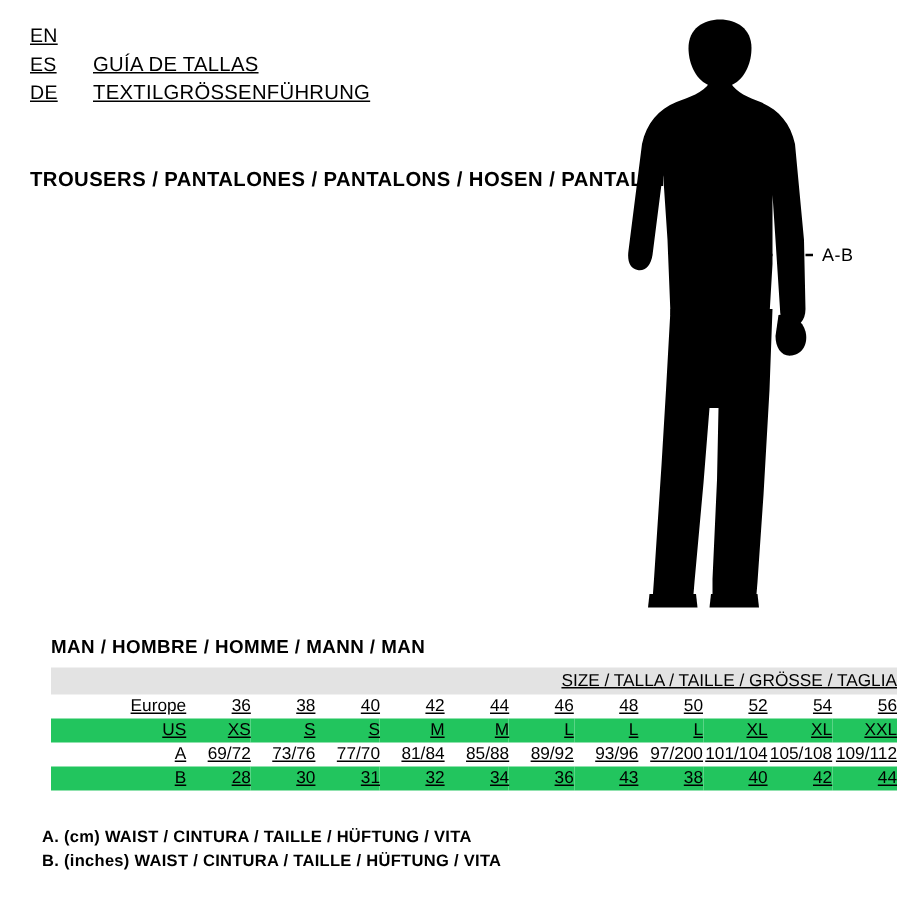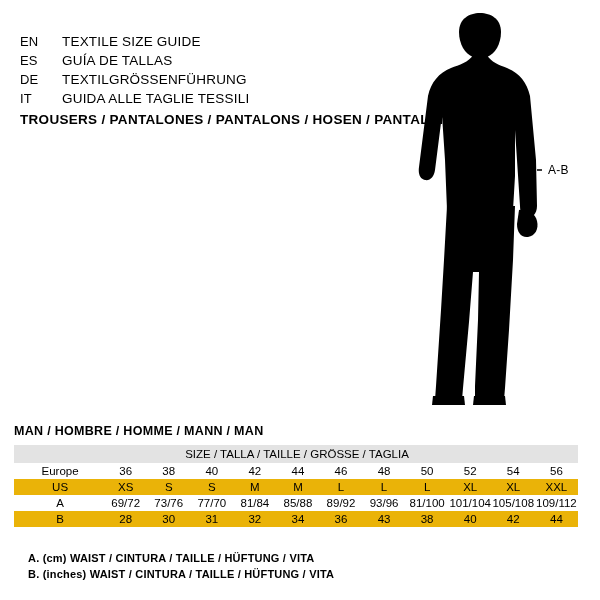--- a/index.html
+++ b/index.html
@@ -13,22 +13,23 @@
     font-family: "Liberation Sans", sans-serif;
     color: #000000;
     position: relative;
     overflow: hidden;
   }
 
   
   .lang-block {
     position: absolute;
     left: 20px;
-    top: 32px;
+    top: 14px;
     width: 380px;
+    text-decoration: underline;
   }
   .lang-row {
     display: flex;
     align-items: baseline;
     height: 19px;
     line-height: 19px;
   }
   .lang-code {
     width: 42px;
     font-size: 13px;
@@ -63,52 +64,53 @@
     position: absolute;
     left: 161px;
     top: 153px;
     font-size: 12px;
     letter-spacing: 0.3px;
   }
 
   
   .table-section {
     position: absolute;
-    left: 14px;
+    left: 34px;
     top: 424px;
     width: 564px;
   }
   .section-title {
     font-size: 12.5px;
     font-weight: bold;
     letter-spacing: 0.3px;
     margin-bottom: 7px;
   }
   table.size-table {
     border-collapse: collapse;
     width: 564px;
     font-size: 11.5px;
   }
   table.size-table td,
   table.size-table th {
-    text-align: center;
+    text-align: right;
     padding: 2px 0 2px 0;
     font-weight: normal;
     white-space: nowrap;
+    text-decoration: underline;
   }
   table.size-table tr.header-row {
     background: #e3e3e3;
   }
   table.size-table tr.header-row th {
     font-weight: normal;
     font-size: 11.5px;
     padding: 3px 0 3px 2px;
   }
   table.size-table tr.shaded {
-    background: #eab308;
+    background: #22c55e;
   }
   table.size-table tr td:first-child,
   table.size-table tr th:first-child {
     padding-left: 2px;
   }
   .col-label { width: 88px; }
   .col-v { width: 43px; }
 
   .notes {
     position: absolute;
@@ -122,33 +124,28 @@
     letter-spacing: 0.2px;
     line-height: 16px;
   }
 </style>
 </head>
 <body>
 
 <div class="lang-block">
   <div class="lang-row">
     <span class="lang-code">EN</span>
-    <span class="lang-text">TEXTILE SIZE GUIDE</span>
   </div>
   <div class="lang-row">
     <span class="lang-code">ES</span>
     <span class="lang-text">GUÍA DE TALLAS</span>
   </div>
   <div class="lang-row">
     <span class="lang-code">DE</span>
     <span class="lang-text">TEXTILGRÖSSENFÜHRUNG</span>
-  </div>
-  <div class="lang-row">
-    <span class="lang-code">IT</span>
-    <span class="lang-text">GUIDA ALLE TAGLIE TESSILI</span>
   </div>
 </div>
 
 <div class="garment-title">TROUSERS / PANTALONES / PANTALONS / HOSEN / PANTALONI</div>
 
 <div class="figure-wrap">
   <svg class="figure-svg" width="200" height="400" viewBox="0 0 200 400">
 
     <path fill="#000000" d="M72 22 C72 9, 82 3, 93 3 C104 3, 114 9, 114 22 C114 34, 108 44, 100 47 L86 47 C78 44, 72 34, 72 22 Z"></path>
 
@@ -244,21 +241,21 @@
       </tr>
       <tr>
         <td class="col-label">A</td>
         <td class="col-v">69/72</td>
         <td class="col-v">73/76</td>
         <td class="col-v">77/70</td>
         <td class="col-v">81/84</td>
         <td class="col-v">85/88</td>
         <td class="col-v">89/92</td>
         <td class="col-v">93/96</td>
-        <td class="col-v">81/100</td>
+        <td class="col-v">97/200</td>
         <td class="col-v">101/104</td>
         <td class="col-v">105/108</td>
         <td class="col-v">109/112</td>
       </tr>
       <tr class="shaded">
         <td class="col-label">B</td>
         <td class="col-v">28</td>
         <td class="col-v">30</td>
         <td class="col-v">31</td>
         <td class="col-v">32</td>

